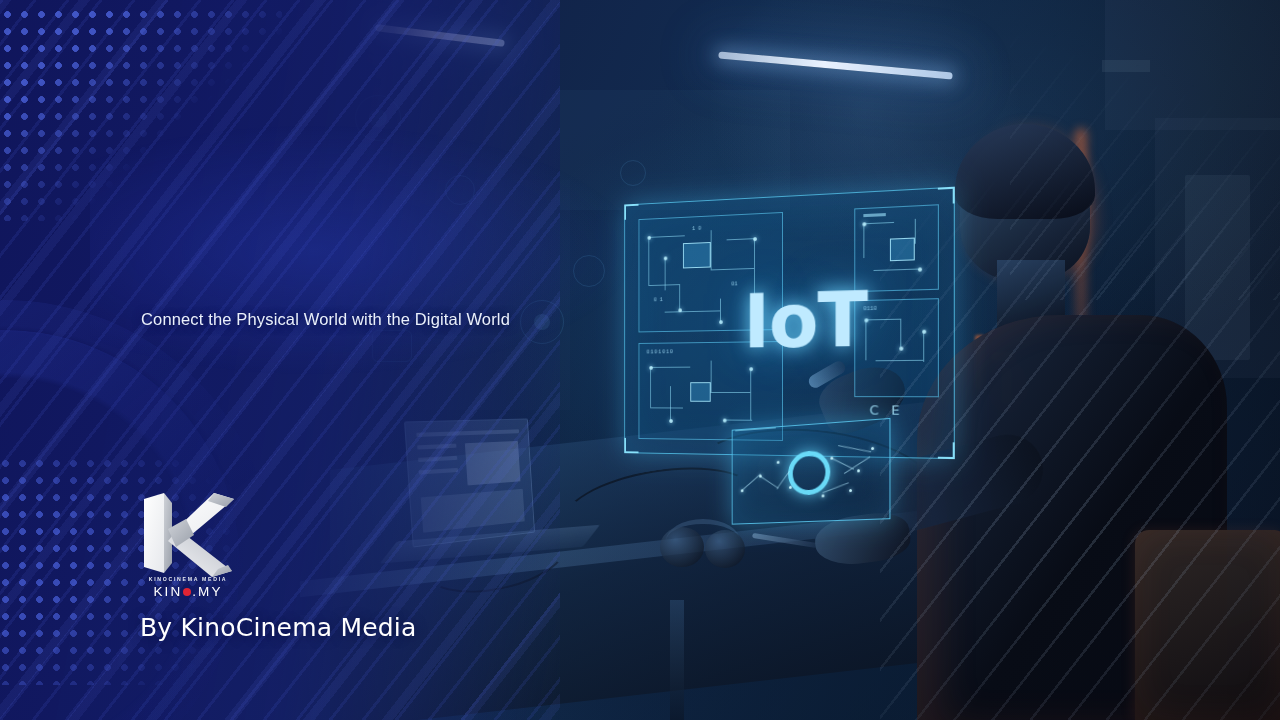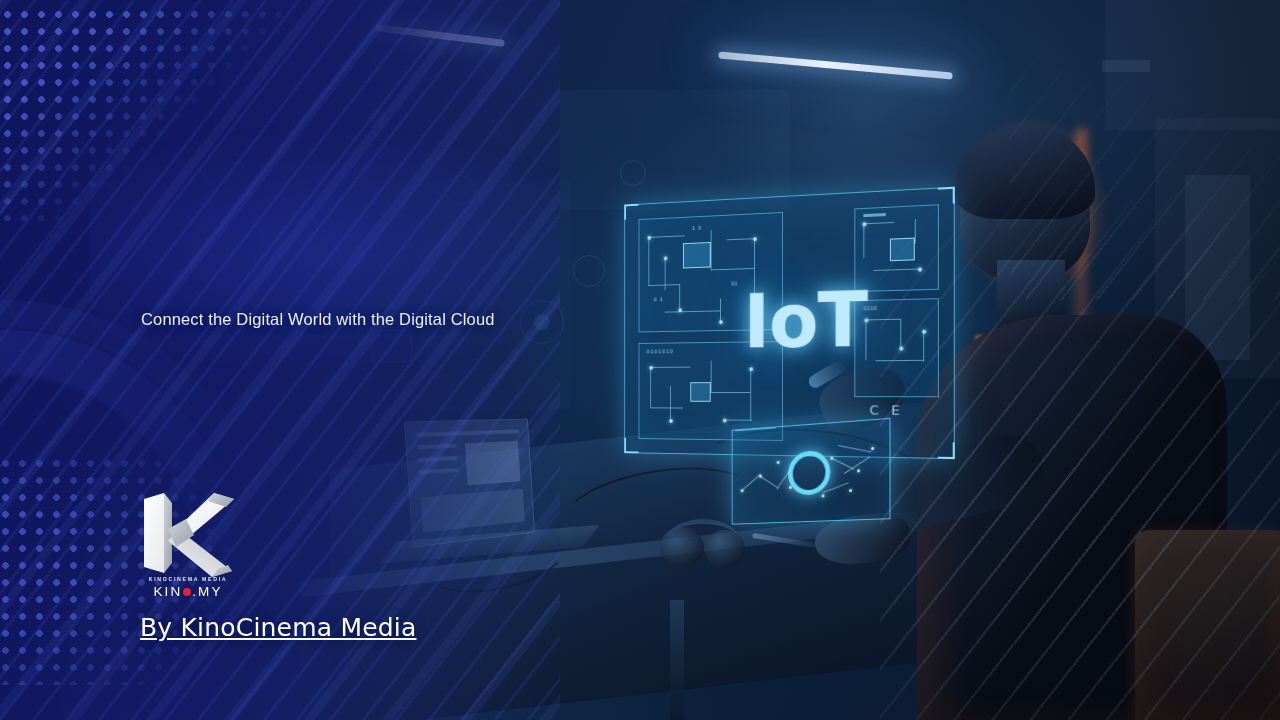--- a/index.html
+++ b/index.html
@@ -355,21 +355,20 @@
     letter-spacing:.15px;
     text-shadow:0 1px 10px rgba(8,14,60,.8);
   }
   .byline{
     position:absolute; left:140px; top:613px;
     color:#fff;
     font-family:"DejaVu Sans", sans-serif;
     font-size:25px;
     letter-spacing:.2px;
     text-shadow:0 1px 12px rgba(8,14,60,.8);
-    text-decoration:underline;
   }
 
   
   .logo{ position:absolute; left:138px; top:489px; width:100px; height:118px; }
   .logo-k{ position:absolute; left:0; top:0; width:100px; height:88px; }
   .logo-sub{
     position:absolute; left:0; top:88px; width:100px;
     text-align:center;
   }
   .logo-kicker{
@@ -564,21 +563,21 @@
   <div class="brand-panel">
     <div class="diag-stripes"></div>
     <div class="diag-stripes-wide"></div>
     <div class="arc-bl2"></div>
     <div class="arc-bl"></div>
     <div class="dots-tl"></div>
     <div class="dots-bl"></div>
     <div class="glow-title"></div>
   </div>
 
-  <p class="subhead">Connect the Digital World with the Digital Cloud</p>
+  <p class="subhead">Connect the Physical World with the Digital World</p>
 
   <div class="logo">
     <svg class="logo-k" viewBox="0 0 100 88">
       <defs>
         <linearGradient id="gwhite" x1="0" y1="0" x2="1" y2="1">
           <stop offset="0%" stop-color="#ffffff"></stop>
           <stop offset="100%" stop-color="#e6e8ec"></stop>
         </linearGradient>
         <linearGradient id="ggray" x1="0" y1="0" x2="1" y2="1">
           <stop offset="0%" stop-color="#cfd2d8"></stop>

